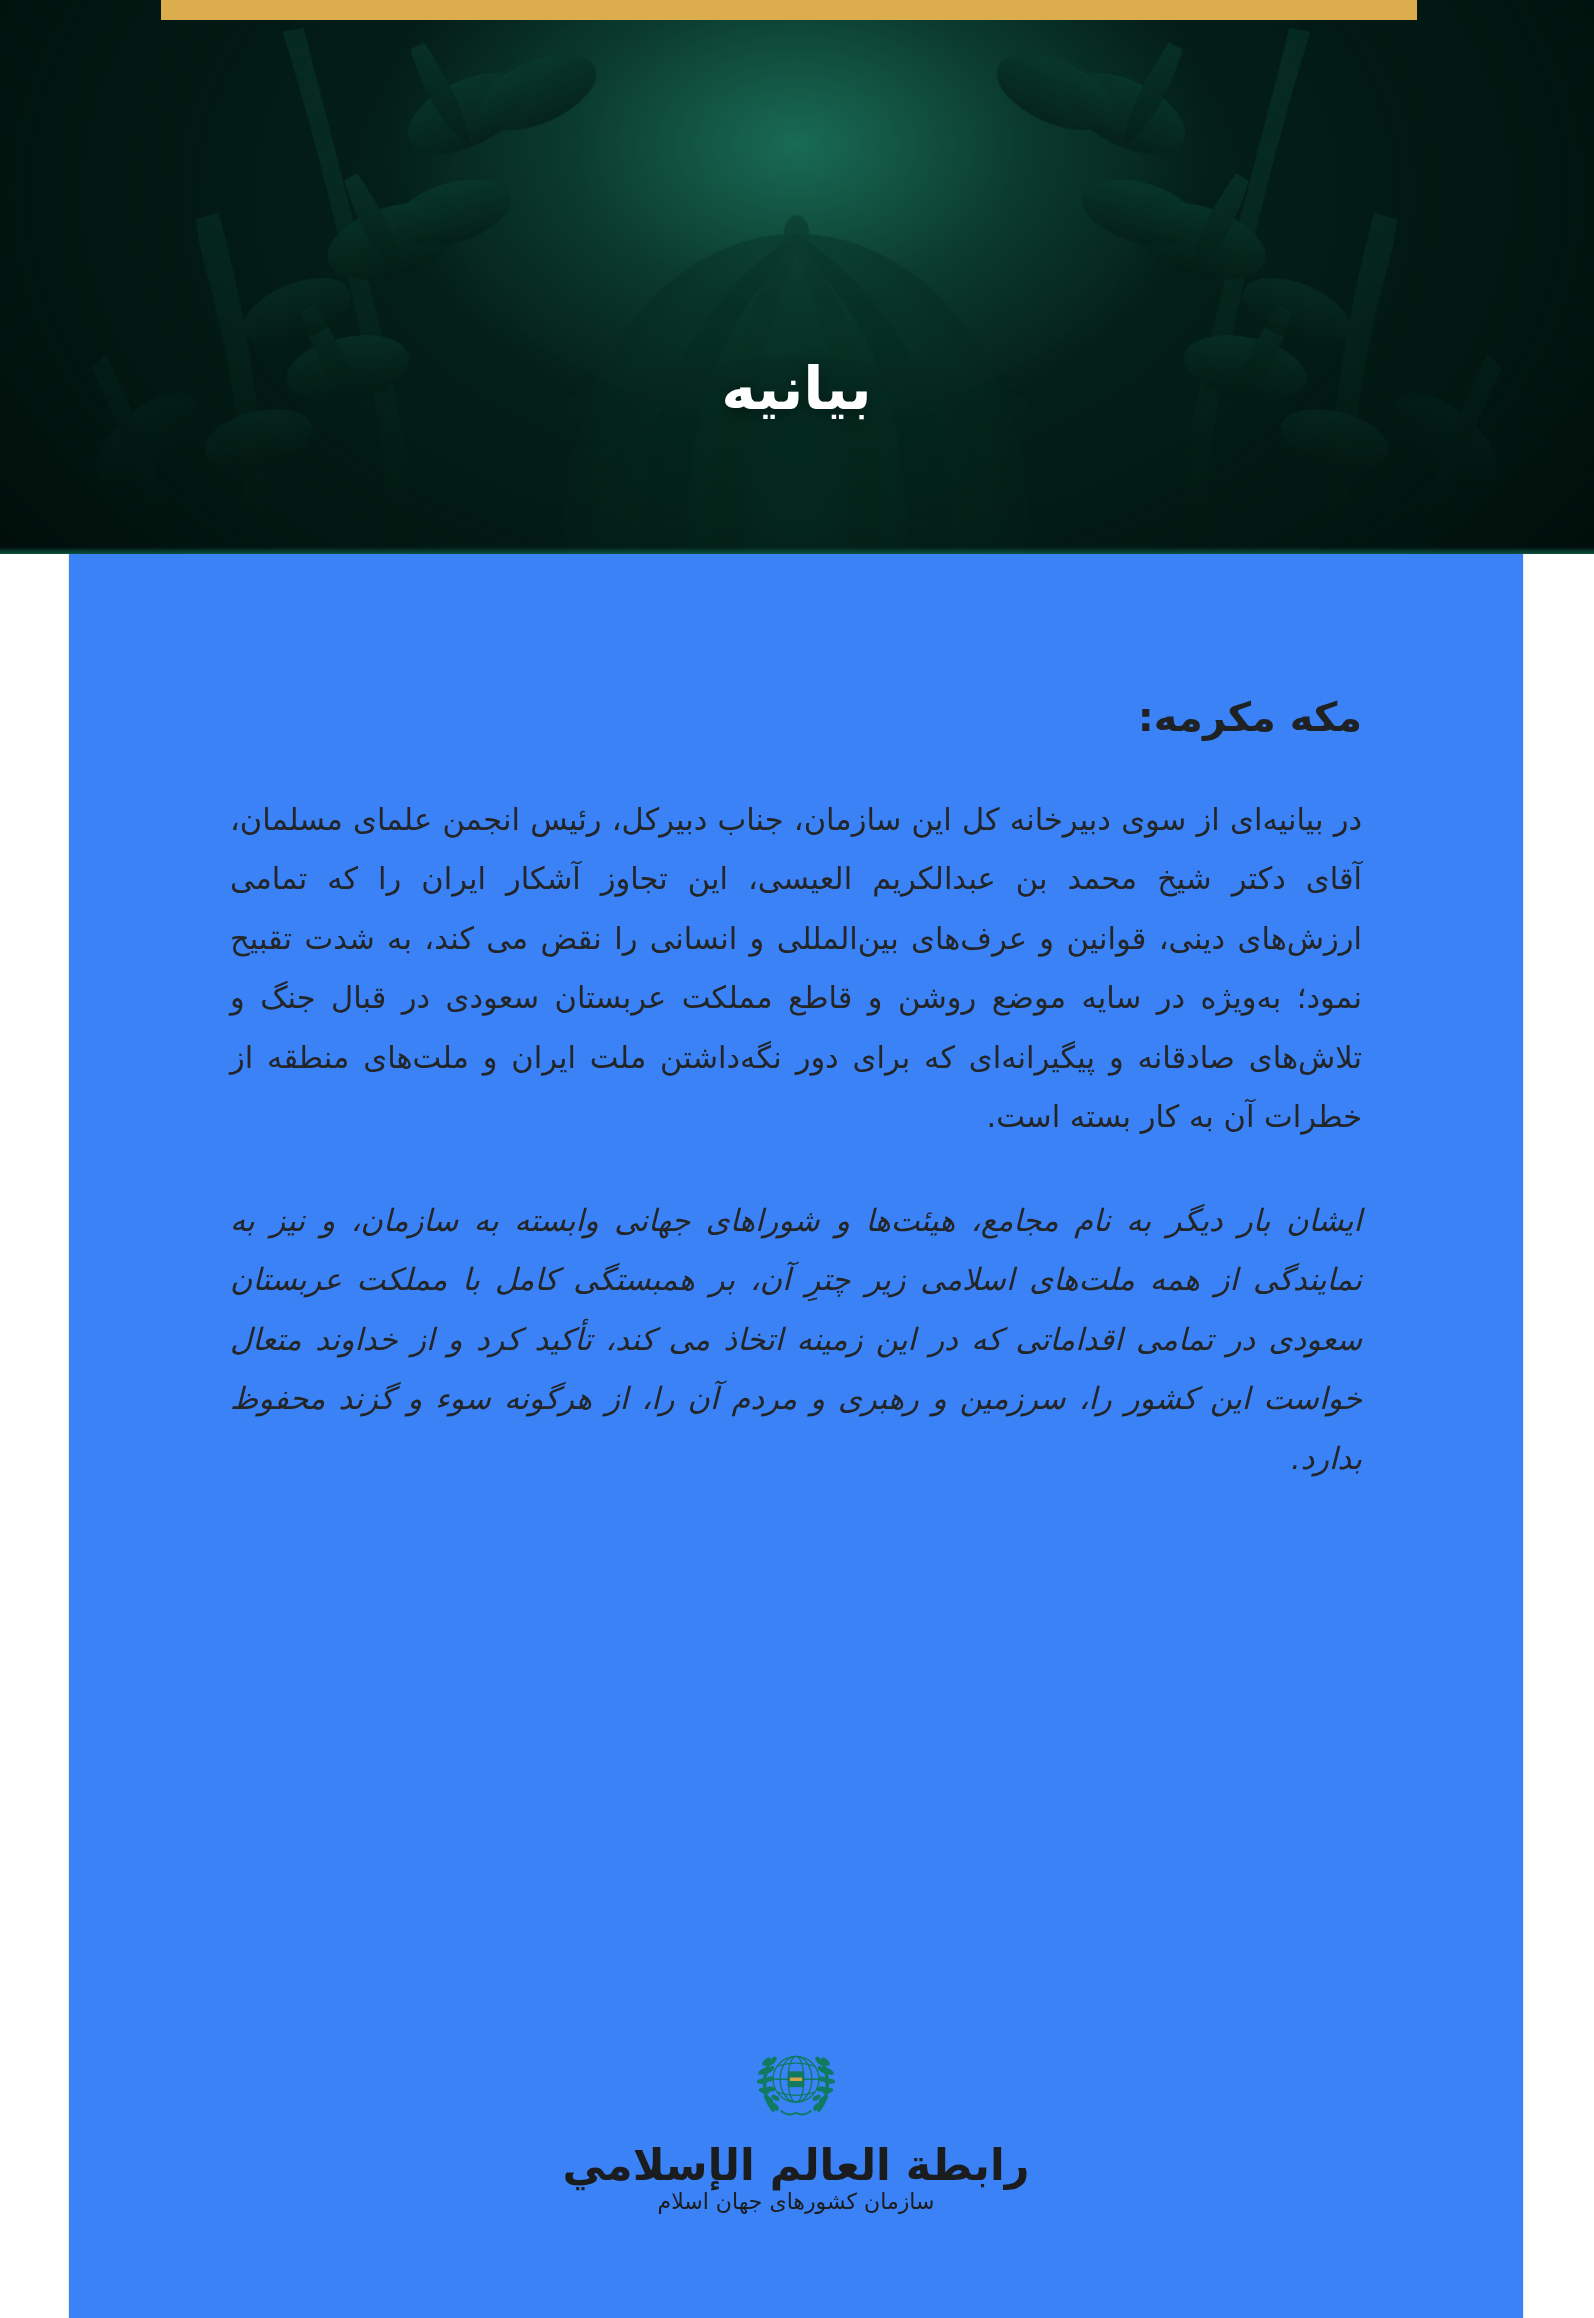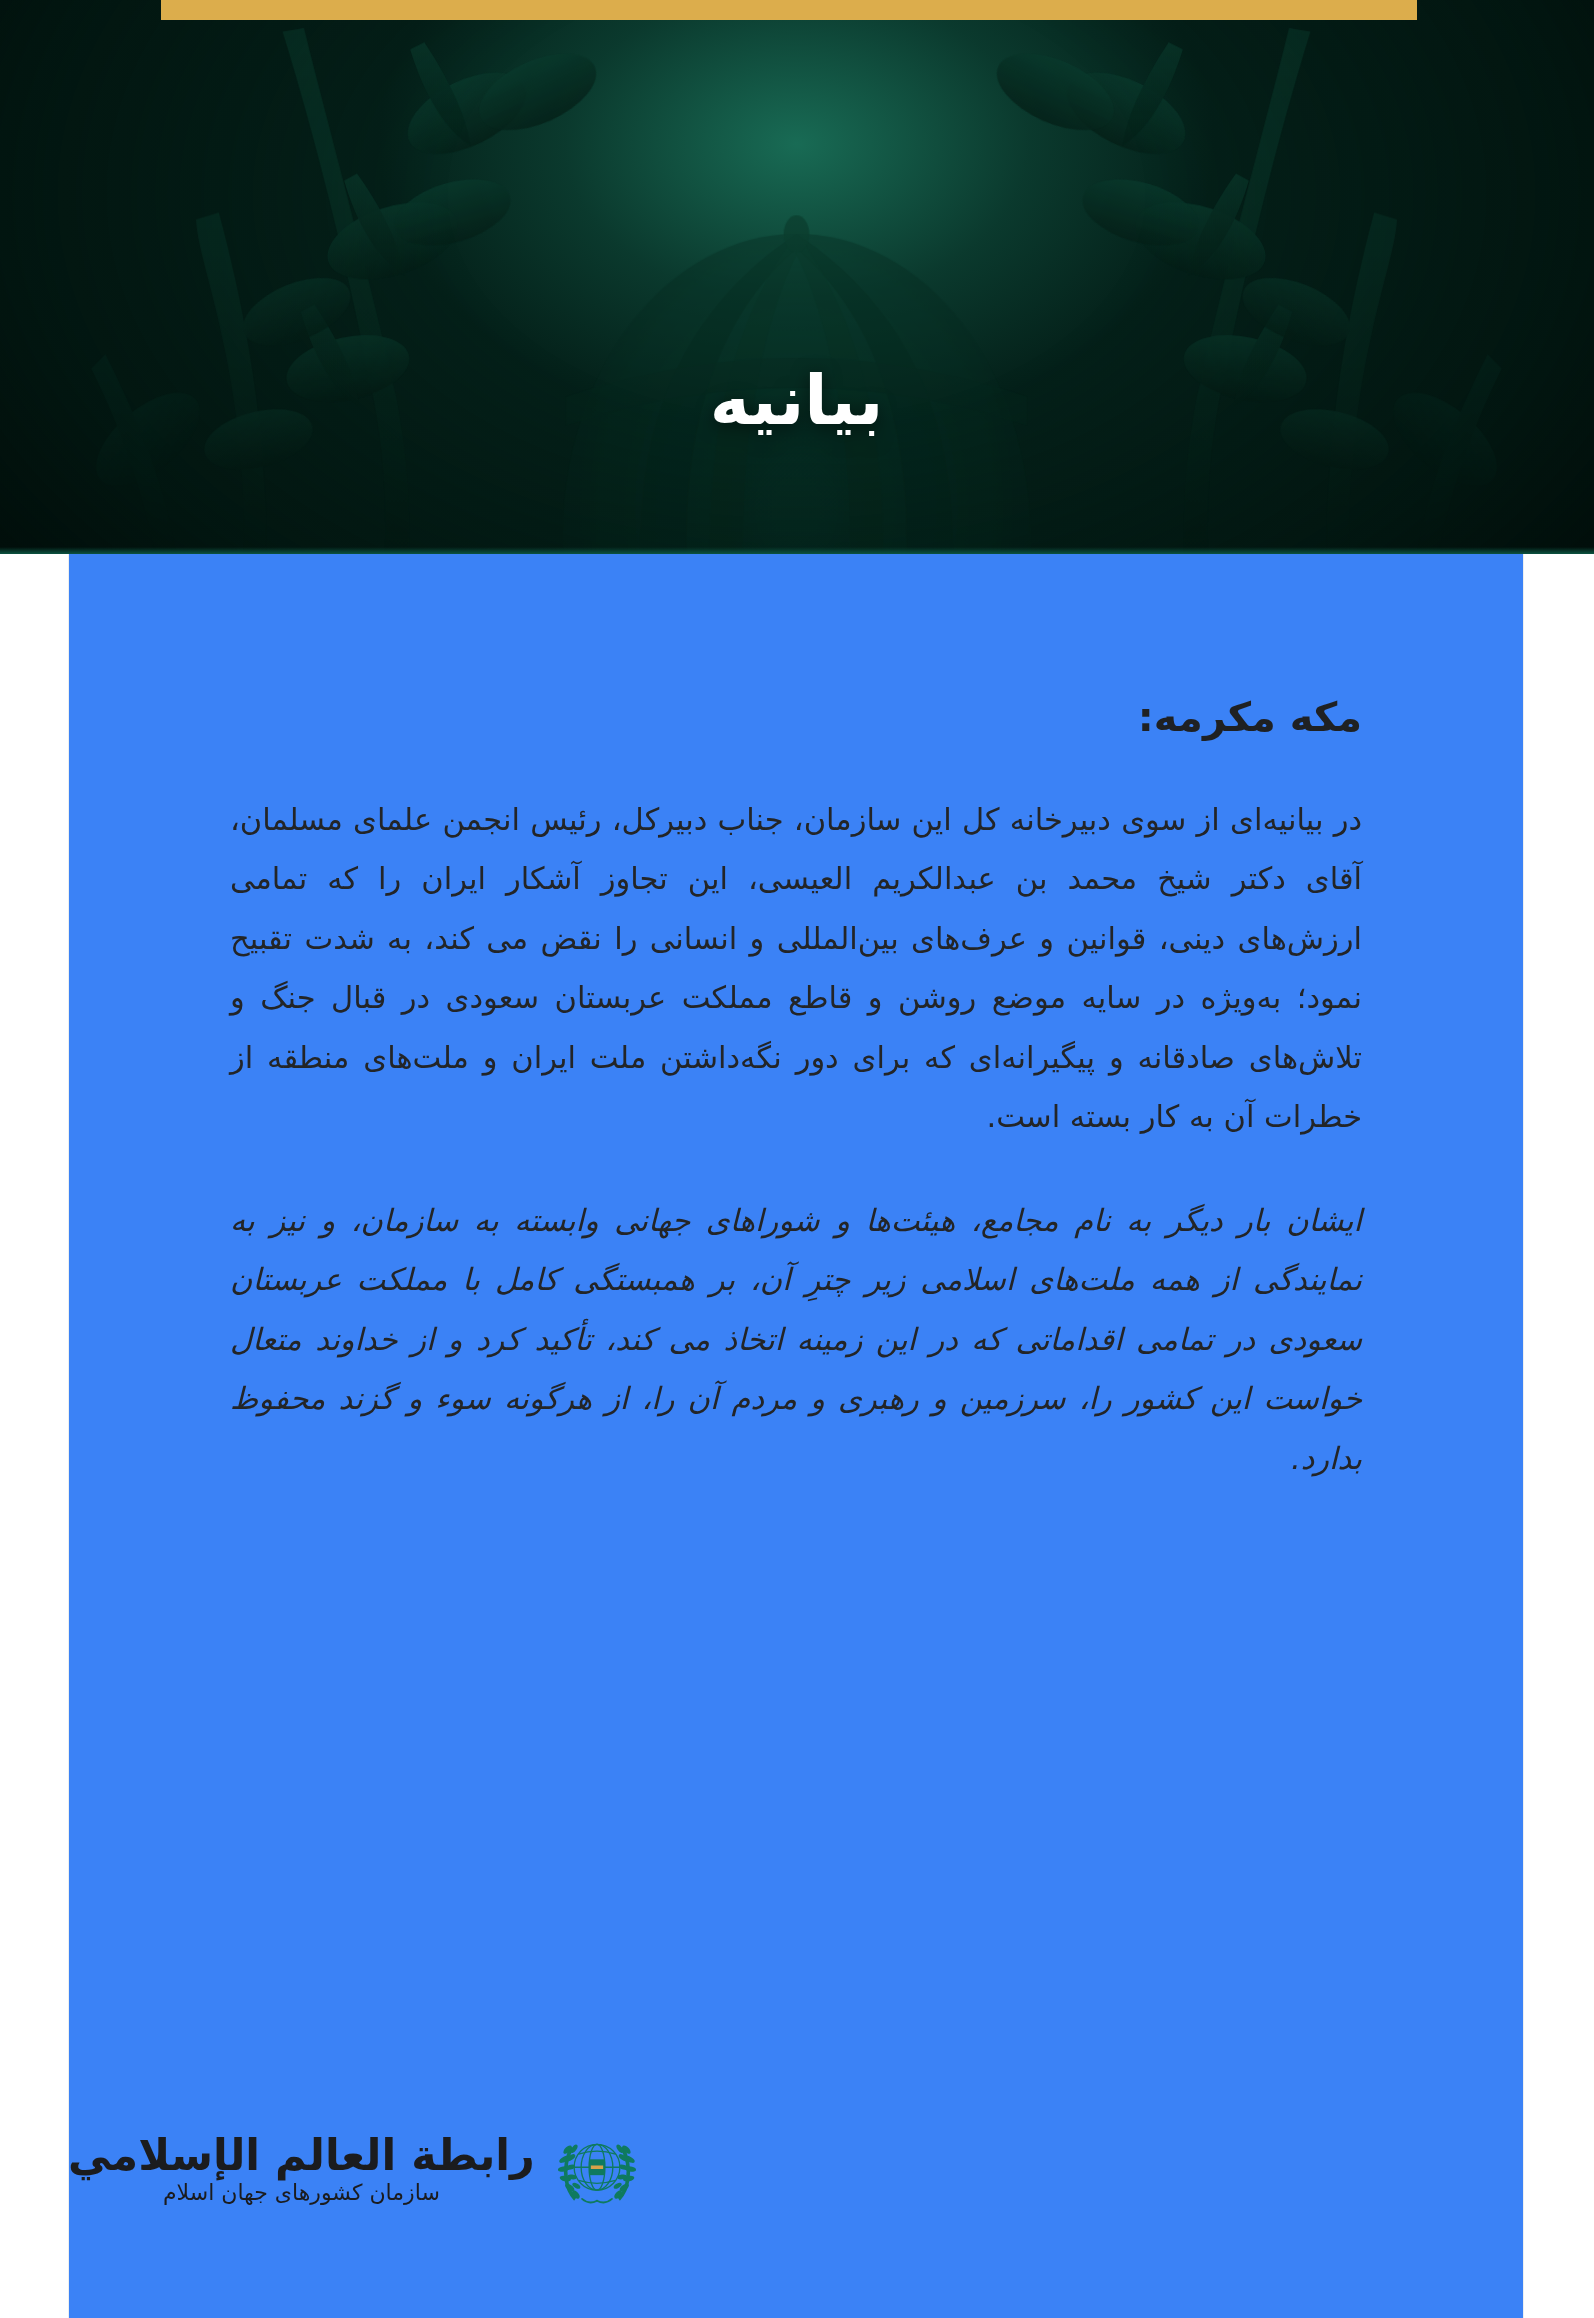--- a/index.html
+++ b/index.html
@@ -64,21 +64,21 @@
   }
 
   .hero-title {
     position: absolute;
     left: 0;
     right: 0;
     top: 312px;
     text-align: center;
     z-index: 5;
     color: #ffffff;
-    font-size: 68px;
+    font-size: 59px;
     line-height: 1.25;
     font-weight: 700;
     letter-spacing: 0;
     text-shadow: 0 2.8px 18.4px rgba(0,0,0,0.55);
     direction: rtl;
   }
 
   .hero-bottom-edge {
     position: absolute;
     left: 0;
@@ -137,23 +137,23 @@
   }
   .para:last-of-type { margin-bottom: 0; font-style: italic; }
 
   
   .footer {
     position: absolute;
     left: 0;
     right: 0;
     bottom: 105px;
     display: flex;
-    flex-direction: row;
+    flex-direction: column;
     align-items: center;
-    justify-content: flex-end;
+    justify-content: flex-start;
     gap: 18.4px;
     direction: rtl;
   }
   .logo-emblem { width: 88px; height: 88px; display:block; }
   .logo-wordmark { display: flex; flex-direction: column; align-items: center; gap: 4.3px; }
   .logo-ar {
     font-size: 43px;
     color: #1b1c1e;
     font-weight: 700;
     line-height: 1;

